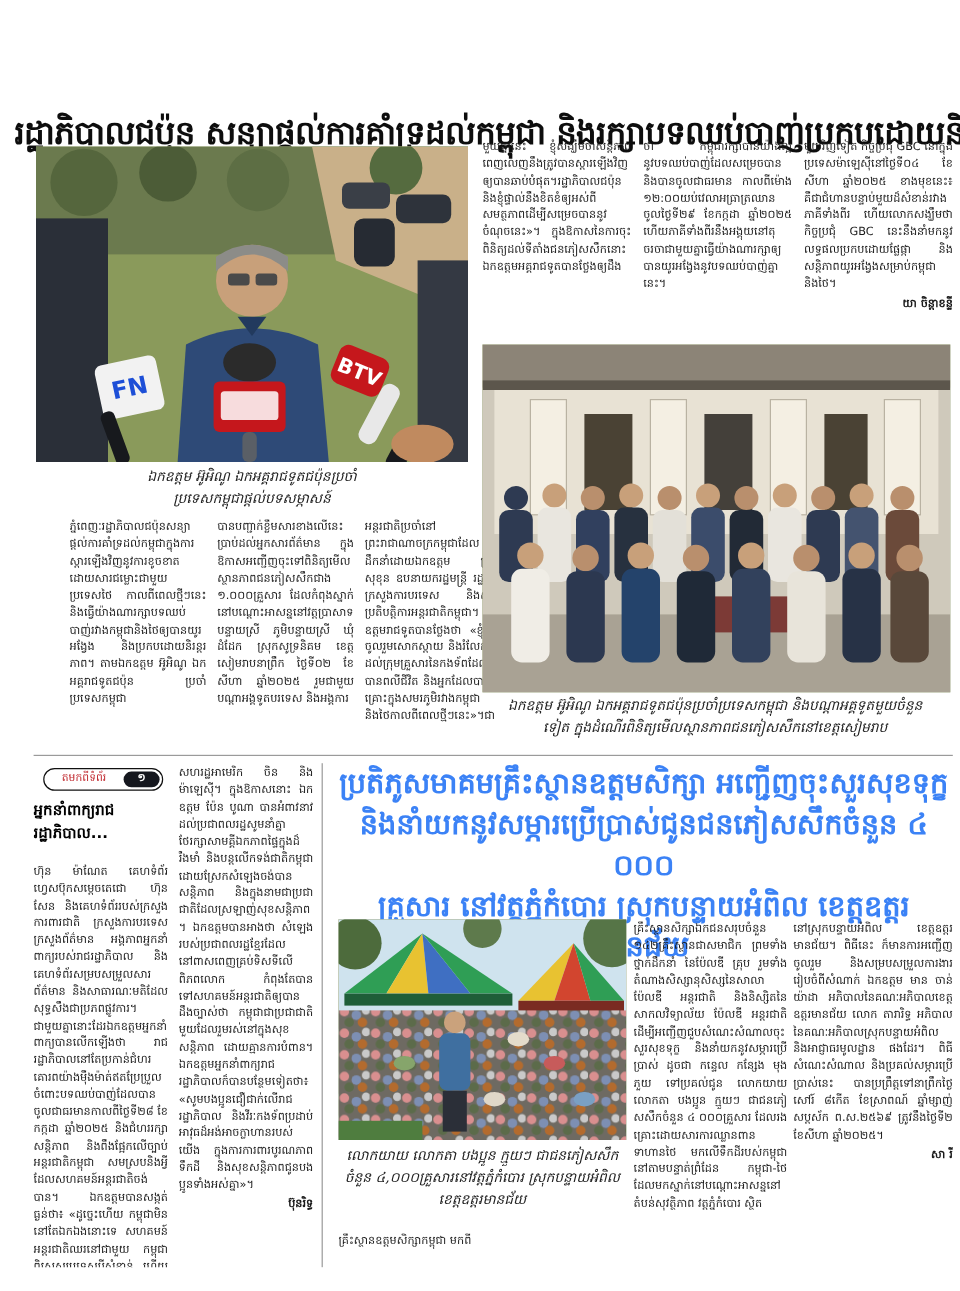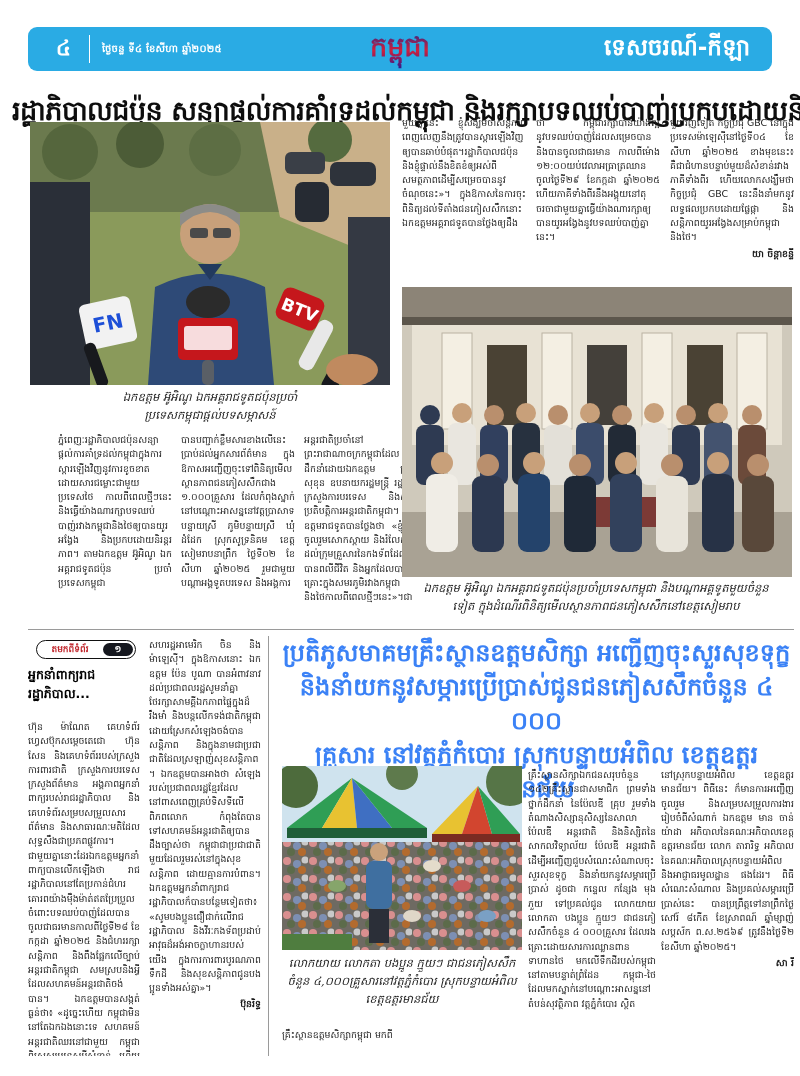--- a/index.html
+++ b/index.html
@@ -49,43 +49,36 @@
 
   
   .hrule{position:absolute;left:28px;top:629px;width:766px;height:1px;background:#9a9a9a;}
   .vrule{position:absolute;left:268px;top:636px;width:1px;height:420px;background:#9a9a9a;}
 
   
   #continued{left:28px;top:638px;width:233px;height:418px;gap:9px;}
   #continued .bodycol{width:112px;height:418px;}
   .pill{display:flex;align-items:center;justify-content:space-between;border:1.5px solid #111;
     border-radius:11px;height:17px;padding:0 2px 0 0;margin:2px 4px 6px 8px;background:#fff;}
-  .pill-label{color:#c0272d;font-weight:bold;font-size:9px;flex:1;text-align:center;}
+  .pill-label{color:#c0272d;font-weight:normal;font-size:9px;flex:1;text-align:center;}
   .pill-page{background:#15171e;color:#fff;border-radius:9px;min-width:30px;height:13px;
     font-size:9px;font-weight:bold;display:flex;align-items:center;justify-content:center;}
   .cont-title{font-weight:bold;font-size:12.5px;margin:0 0 17px 0;color:#000;}
 
   
   #below-photo3{left:282px;top:1028px;width:240px;gap:10px;}
   #below-photo3 .bodycol{width:115px;height:30px;}
   #art2-colC{left:528px;top:768px;width:128px;height:284px;}
   #art2-colD{left:661px;top:768px;width:133px;height:284px;}
 </style>
 </head>
 <body>
 
 <div class="page">
 
-  <header class="topbar">
-    <span class="pgnum">៤</span>
-    <span class="hdr-divider"></span>
-    <span class="hdr-date">ថ្ងៃចន្ទ ទី៤ ខែសីហា ឆ្នាំ២០២៥</span>
-    <span class="hdr-logo">កម្ពុជា</span>
-    <span class="hdr-section">ទេសចរណ៍-កីឡា</span>
-  </header>
 
   <h1 class="headline1">រដ្ឋាភិបាលជប៉ុន សន្យាផ្តល់ការគាំទ្រដល់កម្ពុជា និងរក្សាបទឈប់បាញ់ប្រកបដោយនិរន្តរភាព</h1>
 
   <figure class="photo" id="photo1" style="margin:0">
     <svg width="360" height="263" viewBox="0 0 360 263">
       <rect width="360" height="263" fill="#8a9a5b"></rect>
       <rect width="360" height="90" fill="#6b7a4e"></rect>
       <polygon points="230,0 360,0 360,140 250,95" fill="#c9b089"></polygon>
       <circle cx="40" cy="30" r="28" fill="#55663d"></circle>
         <circle cx="110" cy="22" r="24" fill="#4c5c37"></circle>

